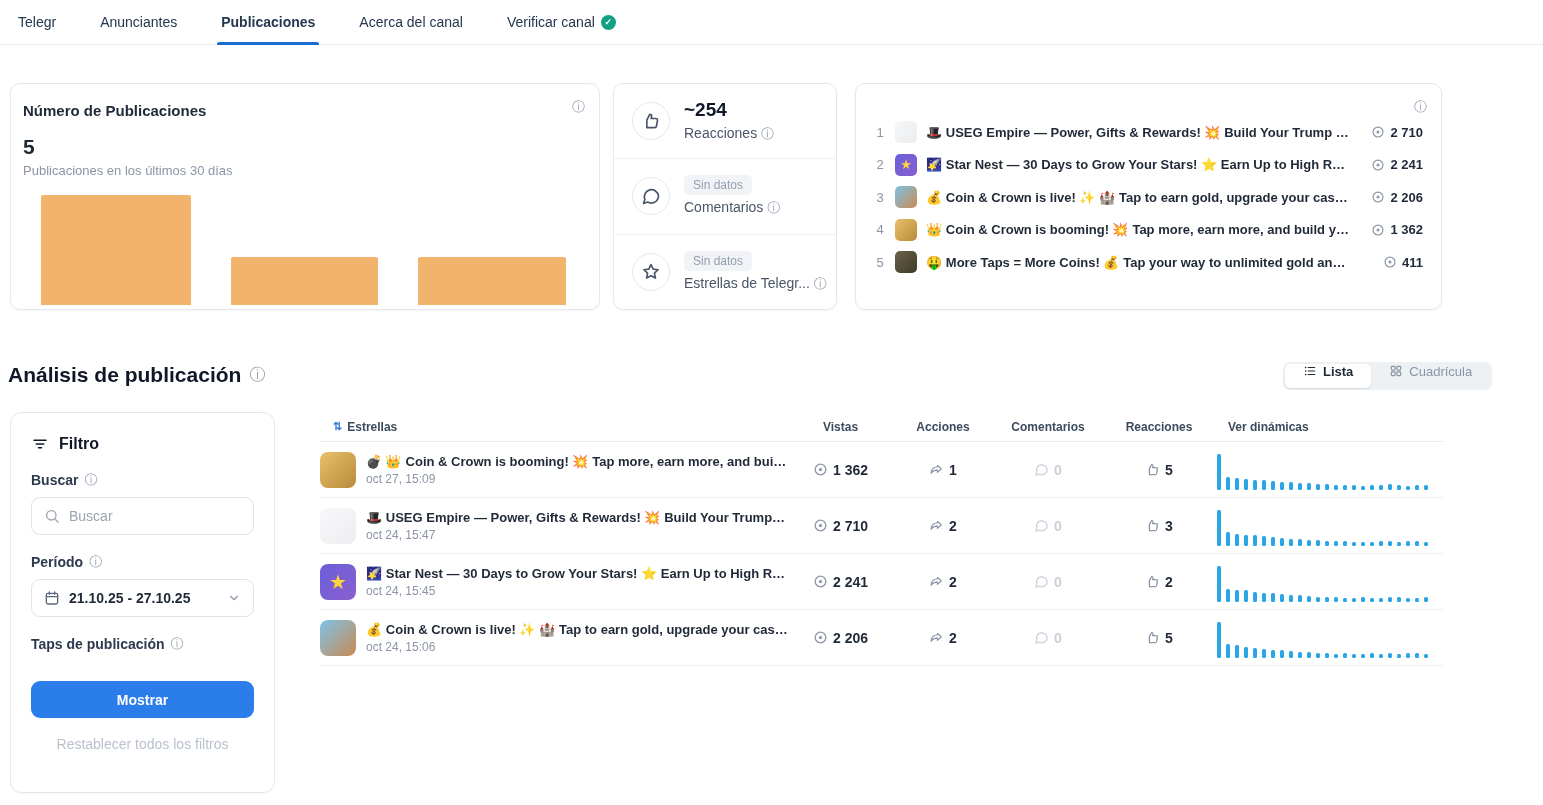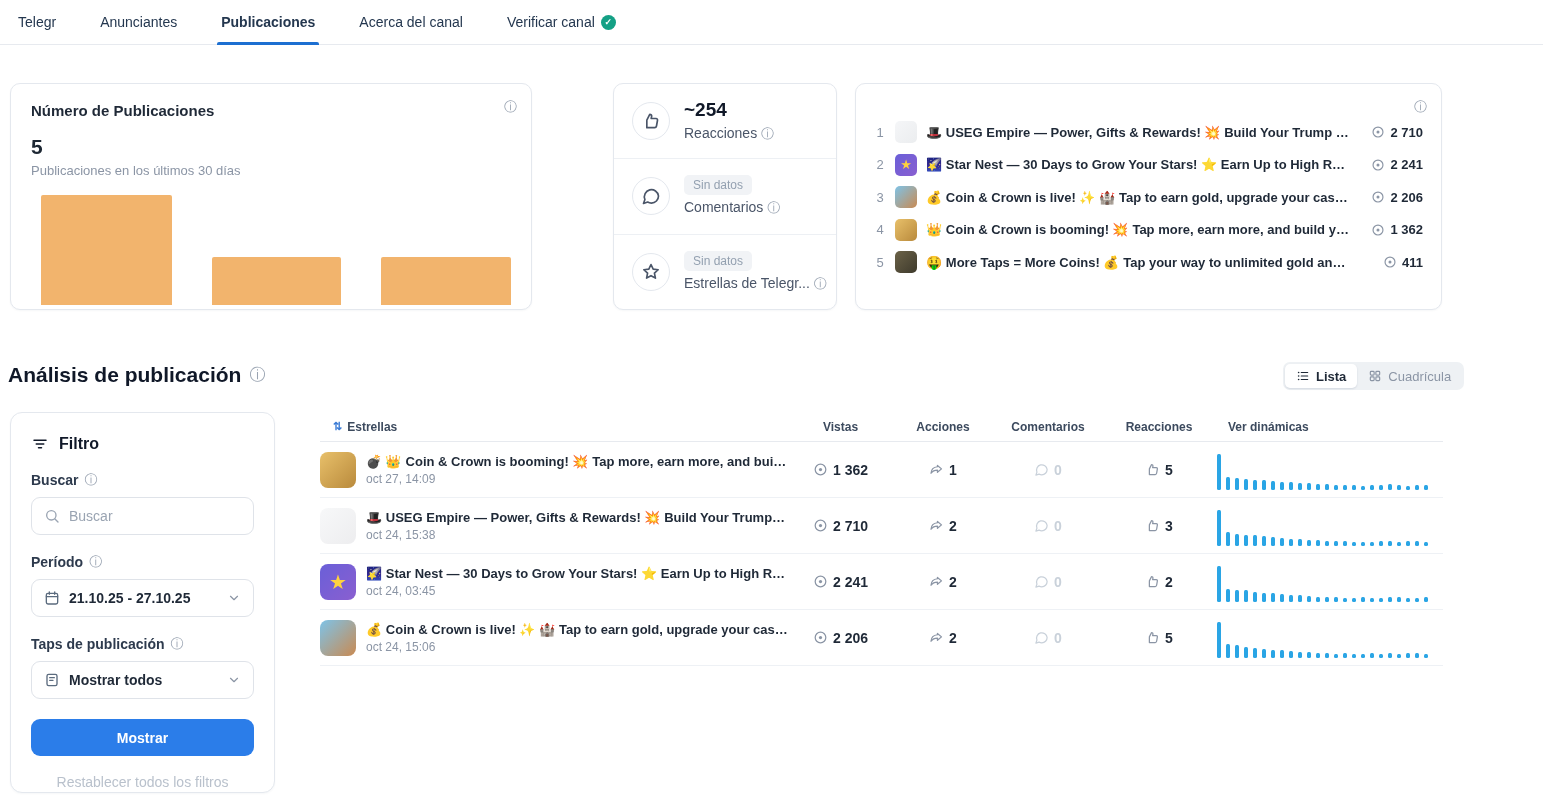--- a/index.html
+++ b/index.html
@@ -10,21 +10,21 @@
   .nav { position:absolute; top:0; left:0; width:1543px; height:45px; border-bottom:1px solid #e7eaef; display:flex; align-items:center; padding-left:18px; gap:44px; background:#fff; }
   .tab { position:relative; height:45px; display:flex; align-items:center; gap:6px; font-size:14px; color:#24374f; cursor:pointer; white-space:nowrap; }
   .tab.active { font-weight:600; }
   .tab.active::after { content:""; position:absolute; left:-4px; right:-4px; bottom:0; height:3px; background:#1c6fd1; border-radius:2px 2px 0 0; }
   .vbadge { width:15px; height:15px; border-radius:50%; background:#14a085; color:#fff; font-size:9px; display:flex; align-items:center; justify-content:center; font-weight:700; }
 
   
   .card { position:absolute; background:#fff; border:1px solid #e4e8ee; border-radius:10px; box-shadow:0 1px 2px rgba(20,40,80,.04); }
   .card-info { position:absolute; top:14px; right:14px; }
 
-  .card-pubs { left:10px; top:83px; width:522px; height:227px; padding:18px 20px; }
+  .card-pubs { left:10px; top:83px; width:590px; height:227px; padding:18px 12px; }
   .card-pubs .title { font-size:15px; font-weight:700; color:#1f2937; }
   .card-pubs .big { font-size:21px; font-weight:700; margin-top:16px; }
   .card-pubs .sub { font-size:13px; color:#8b95a5; margin-top:4px; }
   .pub-bars { position:absolute; left:30px; right:20px; bottom:4px; height:112px; display:flex; align-items:flex-end; gap:40px; }
   .pub-bar { border-radius:2px 2px 0 0; }
 
   .card-engage { left:613px; top:83px; width:224px; height:227px; display:flex; flex-direction:column; }
   .eg-row { flex:1; display:flex; align-items:center; gap:14px; padding:0 18px; border-bottom:1px solid #edf0f4; }
   .eg-row:last-child { border-bottom:none; }
   .eg-circle { width:38px; height:38px; min-width:38px; border-radius:50%; border:1px solid #e4e8ee; display:flex; align-items:center; justify-content:center; }
@@ -41,21 +41,21 @@
   .top-avatar { width:22px; height:22px; min-width:22px; border-radius:5px; display:flex; align-items:center; justify-content:center; font-size:13px; }
   .top-text { flex:1; font-size:13px; color:#1f2937; font-weight:600; white-space:nowrap; overflow:hidden; text-overflow:ellipsis; }
   .top-views { display:flex; align-items:center; gap:5px; font-size:13px; color:#1f2937; font-weight:600; min-width:62px; justify-content:flex-end; }
 
   
   .heading { position:absolute; left:8px; top:363px; display:flex; align-items:center; gap:8px; }
   .heading h1 { font-size:21px; font-weight:700; color:#101828; }
   .heading .info { font-size:16px; }
 
   .toggle { position:absolute; left:1283px; top:362px; height:28px; background:#eef1f4; border-radius:7px; padding:2px; display:flex; align-items:stretch; }
-  .seg { display:flex; align-items:center; gap:6px; padding:0 11px; font-size:13px; border-radius:5px; cursor:pointer; color:#8b95a5; }
+  .seg { display:flex; align-items:flex-start; gap:6px; padding:0 18px; font-size:13px; border-radius:5px; cursor:pointer; color:#8b95a5; }
   .seg.active { background:#fff; color:#1f2937; font-weight:600; box-shadow:0 1px 2px rgba(20,40,80,.12); }
 
   .filter { left:10px; top:412px; width:265px; height:381px; padding:22px 20px; border-radius:12px; }
   .filter-head { display:flex; align-items:center; gap:10px; font-size:16px; font-weight:700; color:#101828; }
   .flabel { display:flex; align-items:center; gap:6px; font-size:14px; font-weight:700; color:#2d3a4d; margin:18px 0 8px; }
   .fcontrol { height:38px; border:1px solid #dfe3e9; border-radius:9px; display:flex; align-items:center; gap:9px; padding:0 12px; background:#fff; cursor:pointer; }
   .fcontrol .val { flex:1; font-size:14px; font-weight:600; color:#1f2937; }
   .fcontrol input { border:none; outline:none; flex:1; font-size:14px; font-family:"Liberation Sans",sans-serif; color:#1f2937; }
   .fcontrol input::placeholder { color:#9aa4b2; }
   .btn-show { width:100%; height:37px; margin-top:20px; background:#2b7de9; border:none; border-radius:9px; color:#fff; font-size:14px; font-weight:700; font-family:"Liberation Sans",sans-serif; cursor:pointer; }
@@ -304,35 +304,20 @@
         <svg width="14" height="14" viewBox="0 0 24 24" fill="none" stroke="#8b95a5" stroke-width="2" stroke-linecap="round" stroke-linejoin="round">
           <polyline points="6 9 12 15 18 9"></polyline>
         </svg>
       </span>
   </div>
 
   <div class="flabel">
     <span>Taps de publicación</span>
       <span class="info">ⓘ</span>
   </div>
-  <div class="fcontrol">
-    <span class="icn" id="ic-doc">
-        <svg width="16" height="16" viewBox="0 0 24 24" fill="none" stroke="#5b6b7e" stroke-width="2" stroke-linecap="round" stroke-linejoin="round">
-          <rect x="4.5" y="3.5" width="15" height="17" rx="2.5"></rect>
-          <line x1="8.5" y1="8.5" x2="15.5" y2="8.5"></line>
-          <line x1="8.5" y1="12.5" x2="13.5" y2="12.5"></line>
-        </svg>
-      </span>
-    <span class="val">Mostrar todos</span>
-    <span class="icn" id="ic-chev2">
-        <svg width="14" height="14" viewBox="0 0 24 24" fill="none" stroke="#8b95a5" stroke-width="2" stroke-linecap="round" stroke-linejoin="round">
-          <polyline points="6 9 12 15 18 9"></polyline>
-        </svg>
-      </span>
-  </div>
 
   <button class="btn-show">Mostrar</button>
   <div class="reset-link">Restablecer todos los filtros</div>
 </aside>
 
 <section class="ptable">
   <div class="tgrid thead">
     <div class="th left">
       <span class="sorticon">⇅</span>
       <span>Estrellas</span>
@@ -342,21 +327,21 @@
     <div class="th">Comentarios</div>
     <div class="th">Reacciones</div>
     <div class="th left">Ver dinámicas</div>
   </div>
   <div id="table-rows">
       <div class="tgrid trow">
      <div class="msg-cell">
        <span class="avatar" style="background:linear-gradient(135deg, #e8c06a, #b98a3c);"></span>
        <span class="msg-lines">
          <div class="msg-t">💣 👑 Coin &amp; Crown is booming! 💥 Tap more, earn more, and build your gol...</div>
-         <div class="msg-d">oct 27, 14:09</div>
+         <div class="msg-d">oct 27, 15:09</div>
        </span>
      </div>
      <div class="stat">
        <span class="icn">
             <svg width="15" height="15" viewBox="0 0 24 24" fill="none" stroke="#8b95a5" stroke-width="2" stroke-linecap="round" stroke-linejoin="round">
               <circle cx="12" cy="12" r="8.5"></circle>
               <circle cx="12" cy="12" r="2.6" fill="#8b95a5" stroke="none"></circle>
             </svg>
           </span>1 362</div>
      <div class="stat">
@@ -402,21 +387,21 @@
           <i style="height:4px"></i>
           <i style="height:5px"></i>
           <i style="height:5px"></i>
      </div>
    </div>
       <div class="tgrid trow">
      <div class="msg-cell">
        <span class="avatar" style="background:linear-gradient(135deg, #f7f8f9, #ededef);"></span>
        <span class="msg-lines">
          <div class="msg-t">🎩 USEG Empire — Power, Gifts &amp; Rewards! 💥 Build Your Trump Empire! 🎁 S...</div>
-         <div class="msg-d">oct 24, 15:38</div>
+         <div class="msg-d">oct 24, 15:47</div>
        </span>
      </div>
      <div class="stat">
        <span class="icn">
             <svg width="15" height="15" viewBox="0 0 24 24" fill="none" stroke="#8b95a5" stroke-width="2" stroke-linecap="round" stroke-linejoin="round">
               <circle cx="12" cy="12" r="8.5"></circle>
               <circle cx="12" cy="12" r="2.6" fill="#8b95a5" stroke="none"></circle>
             </svg>
           </span>2 710</div>
      <div class="stat">
@@ -462,21 +447,21 @@
           <i style="height:5px"></i>
           <i style="height:5px"></i>
           <i style="height:4px"></i>
      </div>
    </div>
       <div class="tgrid trow">
      <div class="msg-cell">
        <span class="avatar" style="background:linear-gradient(135deg, #6a5fd8, #8a5fd0);color:#ffd23e;">★</span>
        <span class="msg-lines">
          <div class="msg-t">🌠 Star Nest — 30 Days to Grow Your Stars! ⭐ Earn Up to High Returns in 3...</div>
-         <div class="msg-d">oct 24, 03:45</div>
+         <div class="msg-d">oct 24, 15:45</div>
        </span>
      </div>
      <div class="stat">
        <span class="icn">
             <svg width="15" height="15" viewBox="0 0 24 24" fill="none" stroke="#8b95a5" stroke-width="2" stroke-linecap="round" stroke-linejoin="round">
               <circle cx="12" cy="12" r="8.5"></circle>
               <circle cx="12" cy="12" r="2.6" fill="#8b95a5" stroke="none"></circle>
             </svg>
           </span>2 241</div>
      <div class="stat">

